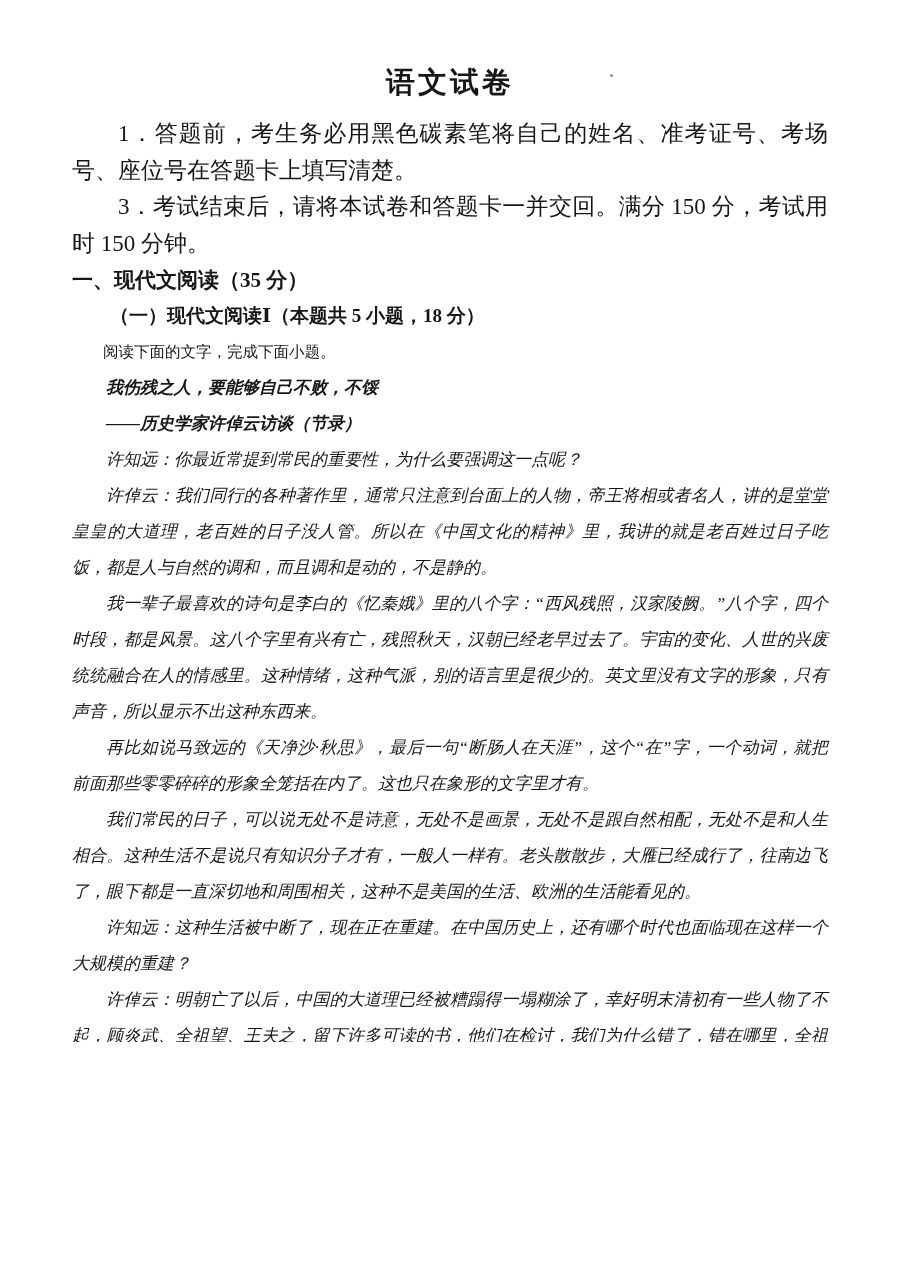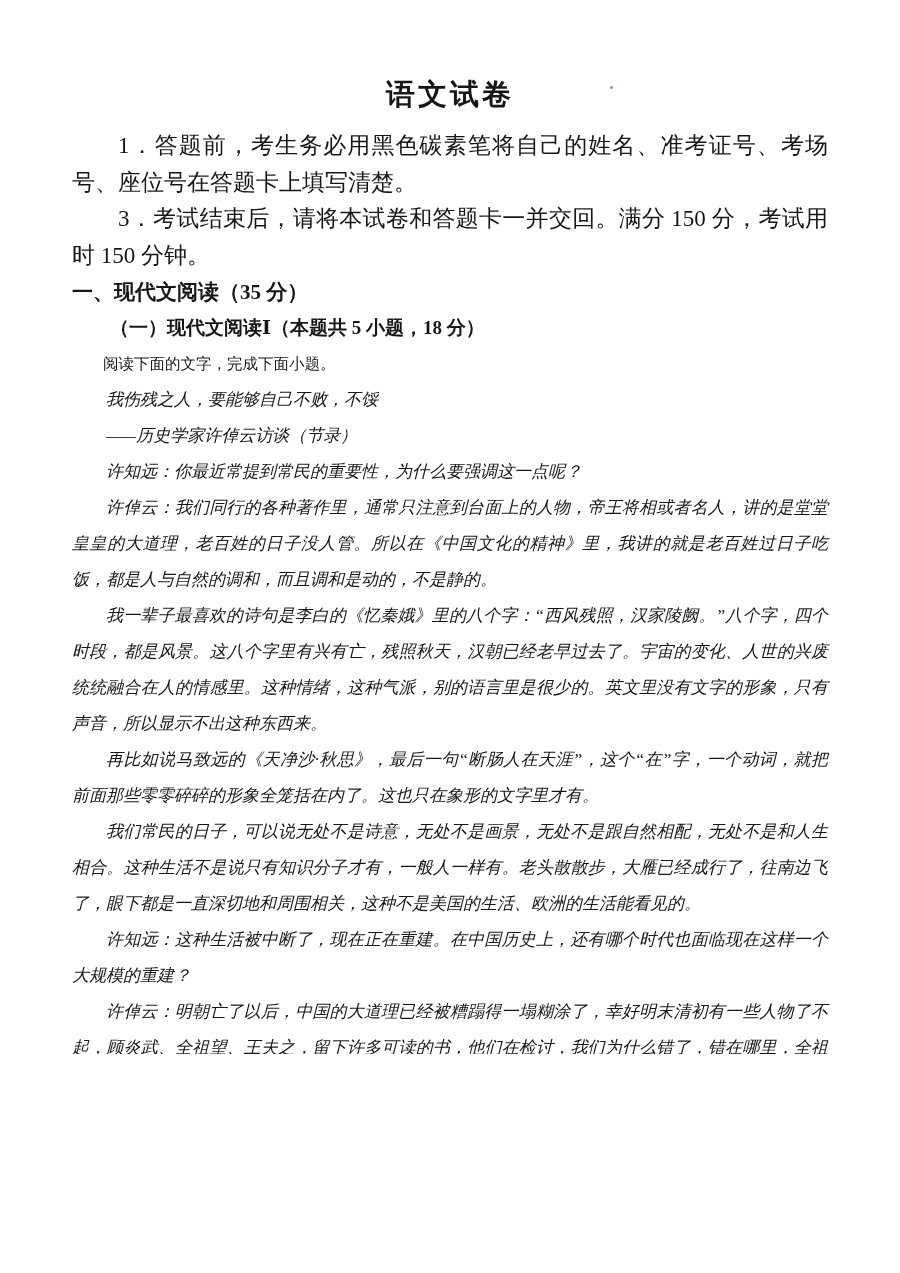--- a/index.html
+++ b/index.html
@@ -4,21 +4,21 @@
 <style>
   html, body {
     margin: 0;
     padding: 0;
     background: #ffffff;
   }
   .page {
     position: relative;
     width: 900px;
     height: 1042px;
-    margin: 12px auto;
+    margin: 0 auto;
     background: #ffffff;
     color: #161616;
     font-family: "Liberation Serif", "DejaVu Serif", serif;
     overflow: hidden;
     box-sizing: border-box;
     padding: 64px 72px 0 72px;
   }
   .doc-title {
     font-size: 29px;
     font-weight: bold;
@@ -54,21 +54,21 @@
   }
   .instruction {
     font-size: 15.5px;
     line-height: 36px;
     margin: 0;
     padding-left: 2em;
   }
   .passage-title,
   .passage-byline {
     font-size: 17.5px;
-    font-weight: normal;
+    font-weight: bold;
     font-style: italic;
     text-align: center;
     line-height: 35px;
     margin: 0;
   }
   .passage p {
     font-size: 17px;
     font-style: italic;
     line-height: 36px;
     margin: 0;

